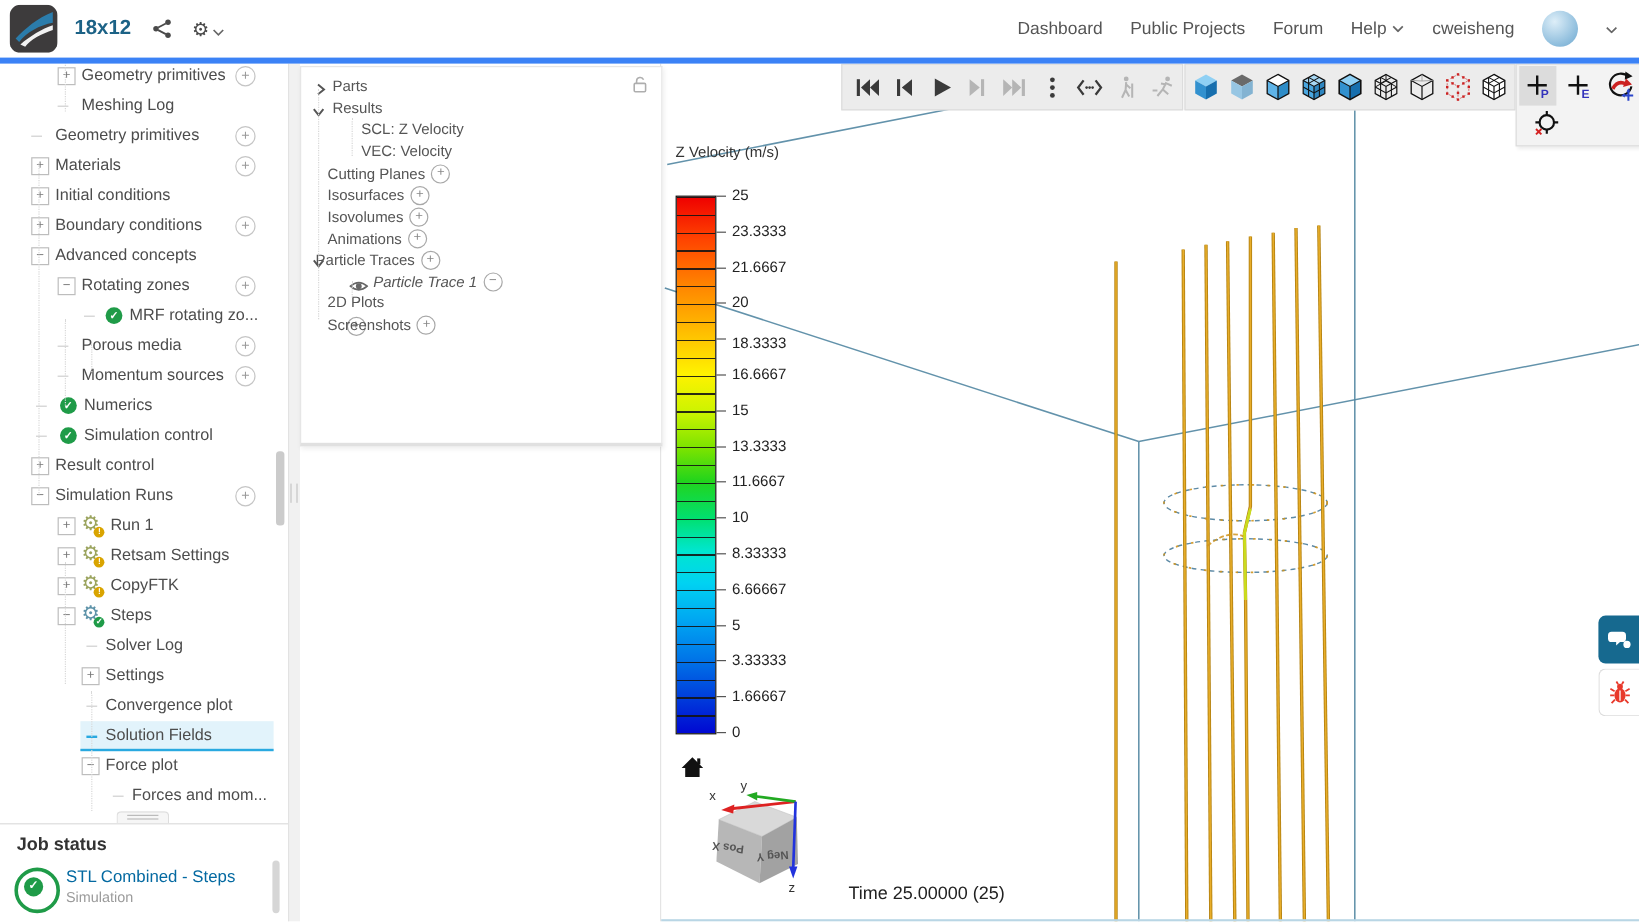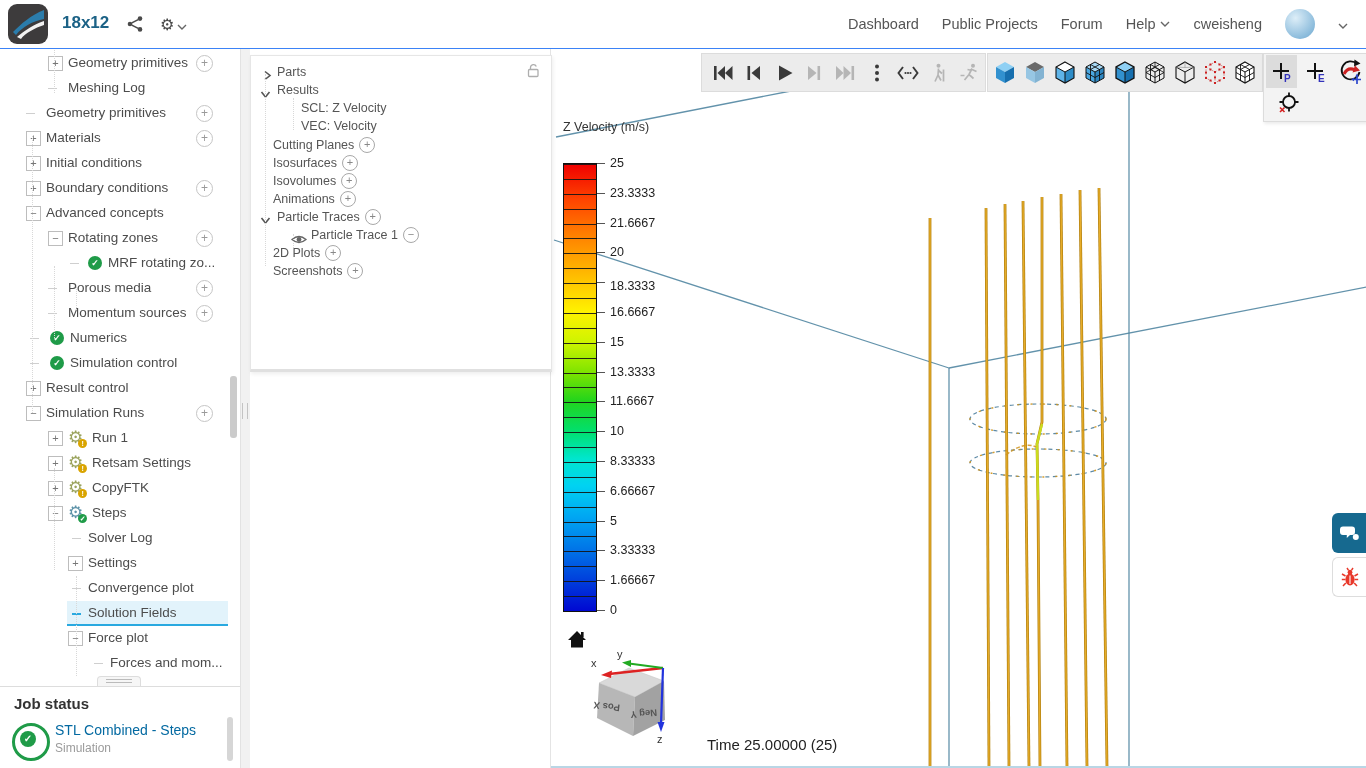--- a/index.html
+++ b/index.html
@@ -1,20 +1,20 @@
 <!DOCTYPE html>
 <html><head>
 <meta charset="utf-8">
 <style>
   html,body{margin:0;padding:0}
   body{width:1366px;height:768px;overflow:hidden;position:relative;background:#fff;
        font-family:"Liberation Sans",sans-serif;color:#4c4c4c}
   
   #header{position:absolute;left:0;top:0;width:1366px;height:48px;background:#fff;
-          border-bottom:1px solid #3b82f6;z-index:60}
+          border-bottom:5px solid #3b82f6;z-index:60}
   #logo{position:absolute;left:8px;top:4px;width:40px;height:40px;cursor:pointer}
   #ptitle{position:absolute;left:62px;top:13px;font-size:17px;font-weight:bold;color:#1c6286;cursor:pointer}
   .hicon{position:absolute;top:15px;width:20px;height:20px;cursor:pointer}
   #hnav{position:absolute;right:18px;top:0;height:48px;display:flex;align-items:center;gap:23px}
   .navitem{font-size:14.5px;color:#555;cursor:pointer;display:flex;align-items:center;gap:5px;white-space:nowrap}
   #avatar{width:30px;height:30px;border-radius:50%;cursor:pointer;
           background:radial-gradient(circle at 35% 30%,#ddeef8,#8cbcdc 70%,#6ea6cc)}
   
   #sidebar{position:absolute;left:0;top:48px;width:240px;bottom:0;background:#fff;
            border-right:1px solid #e2e2e2;z-index:30}
@@ -348,37 +348,37 @@
       <div class="prow" style="top: 135px;">
         <span class="wrap" style="left: 22px;">
           <span class="lbl">Animations</span>
           <span class="pcirc">+</span>
         </span>
       </div>
       <div class="prow" style="top: 153px;">
         <span class="pglyph" style="left: 8px;"><svg width="13" height="12" viewBox="0 0 13 12">
             <path d="M2.5,4 6.5,9 10.5,4" fill="none" stroke="#555" stroke-width="1.6"></path>
           </svg></span>
-        <span class="wrap" style="left: 26px;">
+        <span class="wrap" style="left: 12px;">
           <span class="lbl">Particle Traces</span>
           <span class="pcirc">+</span>
         </span>
       </div>
       <div class="prow" style="top: 171px;">
         <span class="pglyph" style="left: 40px; top: 4px;"><svg width="16" height="11" viewBox="0 0 16 11">
             <path d="M1,5.5 Q8,-0.5 15,5.5 Q8,11.5 1,5.5 Z" fill="none" stroke="#666" stroke-width="1.4"></path>
             <circle cx="8" cy="5.5" r="2.4" fill="#666"></circle>
           </svg></span>
-        <span class="wrap" style="left: 60px;">
+        <span class="wrap" style="left: 60px; font-style: italic;">
           <span class="lbl">Particle Trace 1</span>
           <span class="pcirc">−</span>
         </span>
       </div>
       <div class="prow" style="top: 189px;">
-        <span class="wrap" style="left: 22px;">
+        <span class="wrap" style="left: 22px; flex-direction: column;">
           <span class="lbl">2D Plots</span>
           <span class="pcirc">+</span>
         </span>
       </div>
       <div class="prow" style="top: 207px;">
         <span class="wrap" style="left: 22px;">
           <span class="lbl">Screenshots</span>
           <span class="pcirc">+</span>
         </span>
       </div>

